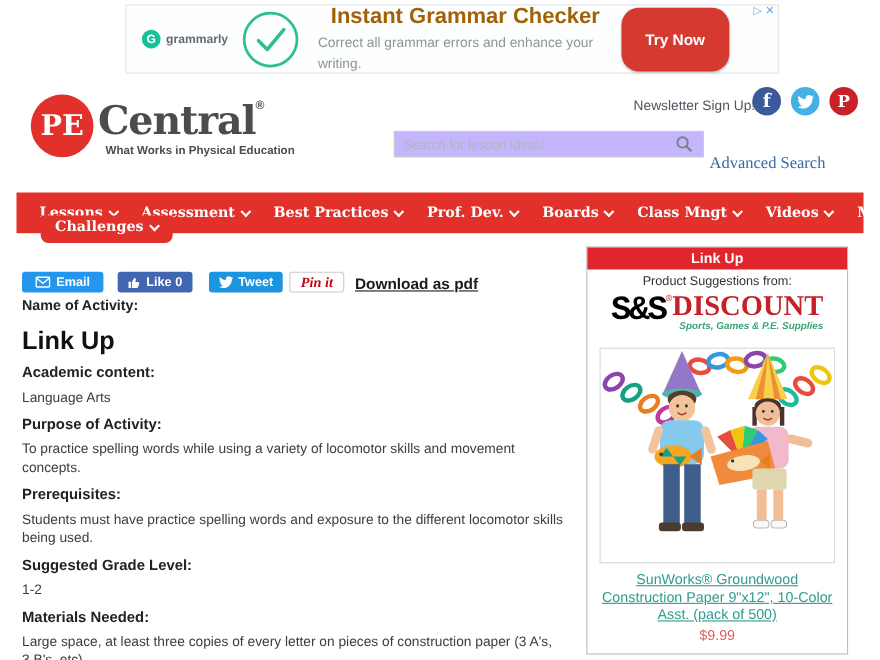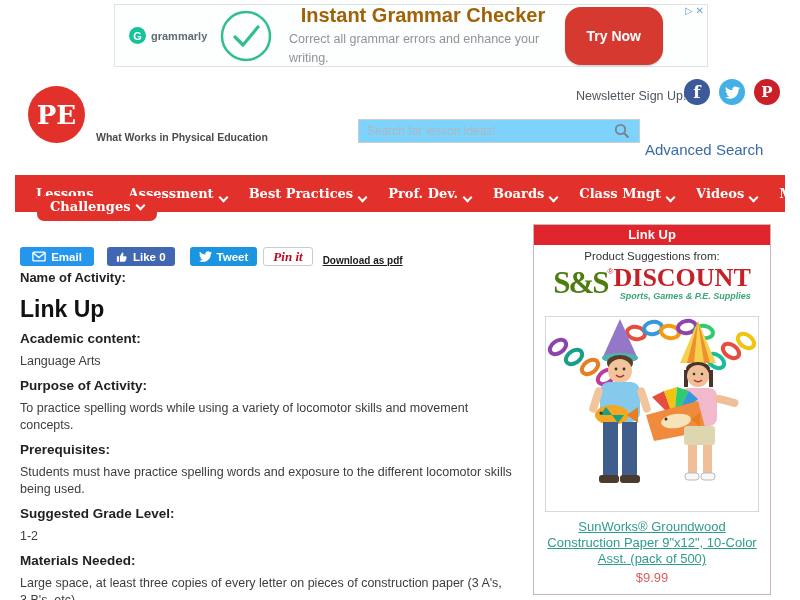--- a/index.html
+++ b/index.html
@@ -36,70 +36,70 @@
   .tagline{display:block;font-size:10.5px;font-weight:bold;color:#4c4c4e;margin-left:7px;margin-top:1px;}
   .newsletter{position:absolute;left:576px;top:11px;font-size:12.5px;color:#4e565e;
       text-decoration:none;cursor:pointer;}
   .social{position:absolute;left:684px;top:1px;display:flex;gap:9px;}
   .soc{width:26px;height:26px;border-radius:50%;color:#fff;display:flex;align-items:center;
       justify-content:center;cursor:pointer;}
   .fb{background:#3c5a9a;font-family:"DejaVu Serif",serif;font-weight:bold;font-size:17px;}
   .tw{background:#45b0e3;}
   .pin{background:#cb2027;font-family:"DejaVu Serif",serif;font-weight:bold;font-size:15px;}
   .searchbox{position:absolute;left:358px;top:41px;width:282px;height:24px;border:1px solid #c9ced2;
-      display:flex;box-sizing:border-box;background:#7dd3fc;}
+      display:flex;box-sizing:border-box;background:#c4b5fd;}
   .searchbox input{flex:1;border:none;outline:none;padding:0 8px;font-size:12px;color:#555;
       font-family:"Liberation Sans",sans-serif;background:transparent;}
   .searchbox input::placeholder{color:#b0b6ba;}
   .search-btn{width:34px;border:none;background:transparent;display:flex;align-items:center;
       justify-content:center;cursor:pointer;padding:0;}
-  .advanced{position:absolute;left:645px;top:63px;font-family:Liberation Sans, sans-serif;
+  .advanced{position:absolute;left:645px;top:63px;font-family:Liberation Serif, serif;
       font-size:15px;color:#3a6ba5;text-decoration:none;cursor:pointer;}
 
   
   .nav{position:absolute;left:15px;top:175px;width:770px;height:37px;background:#e2312b;}
   .nav-row{display:flex;align-items:center;height:37px;padding-left:10px;}
   .nav-item{color:#fff;font-family:"DejaVu Serif",serif;font-weight:bold;font-size:13px;
-      display:flex;align-items:flex-end;padding:0 11px;text-decoration:none;cursor:pointer;white-space:nowrap;}
+      display:flex;align-items:center;padding:0 11px;text-decoration:none;cursor:pointer;white-space:nowrap;}
   .chev{width:5px;height:5px;border-right:2px solid #fff;border-bottom:2px solid #fff;
       transform:rotate(45deg);display:inline-block;margin-left:6px;margin-top:-3px;}
   .challenges-tab{position:absolute;left:22px;top:21px;background:#e2312b;border-radius:0 0 7px 7px;
       padding:3px 13px 7px 13px;color:#fff;font-family:"DejaVu Serif",serif;font-weight:bold;
       font-size:13px;display:flex;align-items:center;text-decoration:none;cursor:pointer;}
 
   
   .share{position:absolute;left:20px;top:240px;display:flex;align-items:flex-end;}
   .sbtn{display:flex;align-items:center;gap:5px;color:#fff;font-size:11.5px;font-weight:bold;
       border:none;border-radius:3px;padding:3px 9px;cursor:pointer;
       font-family:"Liberation Sans",sans-serif;height:19px;box-sizing:border-box;}
   .btn-email{background:#2496ed;width:74px;justify-content:center;}
   .btn-like{background:#4267b2;margin-left:13px;}
   .btn-tweet{background:#1b95e0;margin-left:15px;margin-top:7px;}
   .btn-pinit{background:#fff;border:1px solid #ccc;color:#bd081c;margin-left:6px;
       font-family:"Liberation Serif",serif;font-style:italic;font-weight:bold;font-size:13px;}
-  .download{margin-left:10px;margin-top:2px;font-size:10px;font-weight:bold;color:#1a1a1a;
+  .download{margin-left:10px;margin-top:2px;font-size:14px;font-weight:bold;color:#1a1a1a;
       text-decoration:underline;cursor:pointer;}
 
   
   .content{position:absolute;left:20px;top:270px;width:492px;color:#3d3d3d;}
   .name-label{font-size:13px;line-height:15px;font-weight:bold;color:#222;}
   .content h1{font-size:23px;line-height:27px;margin:11px 0 6px;color:#111;
       font-family:"Liberation Sans",sans-serif;}
   .content h2{font-size:13.5px;line-height:16px;margin:8px 0 0;color:#222;}
   .content p{font-size:12.5px;line-height:17px;margin:6px 0 0;color:#3d3d3d;}
 
   
   .sidebar{position:absolute;left:533px;top:224px;width:238px;border:1px solid #c9b6b8;
       background:#fff;box-sizing:border-box;}
   .sb-head{background:#e0262c;color:#fff;text-align:center;font-weight:bold;font-size:13px;
       line-height:15px;padding:2px 0 3px;}
   .sb-sugg{text-align:center;font-size:11.5px;color:#333;margin-top:5px;}
   .ss-logo{text-align:center;margin-top:1px;height:47px;cursor:pointer;}
-  .ss{font-size:31px;font-weight:bold;color:#4d7c0f;letter-spacing:-2px;
-      font-family:Liberation Serif, serif;vertical-align:top;line-height:40px;}
+  .ss{font-size:31px;font-weight:bold;color:#000000;letter-spacing:-2px;
+      font-family:Liberation Mono, monospace;vertical-align:top;line-height:40px;}
   .ssreg{font-size:8px;color:#c52127;vertical-align:top;line-height:18px;}
   .disc-col{display:inline-block;vertical-align:top;margin-left:0;text-align:right;}
   .discount{display:block;font-family:"Liberation Serif",serif;font-weight:bold;font-size:26px;
       line-height:30px;color:#c52127;letter-spacing:0px;}
   .ss-tag{display:block;font-size:9px;color:#3aa576;font-style:italic;font-weight:bold;margin-top:-2px;}
   .product-frame{margin:6px 11px 0;border:1px solid #d8d8d8;height:194px;overflow:hidden;cursor:pointer;}
   .product-link{display:block;text-align:center;margin:7px 9px 0;font-size:13px;color:#2e9c8e;
       text-decoration:underline;line-height:16px;cursor:pointer;}
   .price{text-align:center;color:#e05c5c;font-size:13px;margin:3px 0 9px;}
 </style>
@@ -125,20 +125,21 @@
     <div class="adchoices">
       <span>▷</span>
       <span>✕</span>
     </div>
   </div>
 
   <div class="header">
     <a class="logo">
       <span class="pe-circle">PE</span>
       <span class="central-block">
+        <span><span class="central">Central</span><sup class="reg">®</sup></span>
         <span class="tagline">What Works in Physical Education</span>
       </span>
     </a>
     <a class="newsletter">Newsletter Sign Up!</a>
     <div class="social">
       <span class="soc fb">f</span>
       <span class="soc tw">
         <svg width="15" height="13" viewBox="0 0 24 20">
           <path fill="#fff" d="M23.9 2.6c-.9.4-1.8.7-2.8.8 1-.6 1.8-1.6 2.2-2.7-1 .6-2 1-3.1 1.2C19.3.9 18 .3 16.6.3c-2.7 0-4.9 2.2-4.9 4.9 0 .4 0 .8.1 1.1C7.7 6.1 4.1 4.2 1.6 1.2c-.4.7-.7 1.6-.7 2.5 0 1.7.9 3.2 2.2 4.1-.8 0-1.6-.2-2.2-.6v.1c0 2.4 1.7 4.4 3.9 4.8-.4.1-.8.2-1.3.2-.3 0-.6 0-.9-.1.6 2 2.4 3.4 4.6 3.4-1.7 1.3-3.8 2.1-6.1 2.1H.1c2.2 1.4 4.8 2.2 7.6 2.2 9.1 0 14-7.5 14-14v-.6c1-.7 1.8-1.6 2.2-2.7z"></path>
         </svg>

